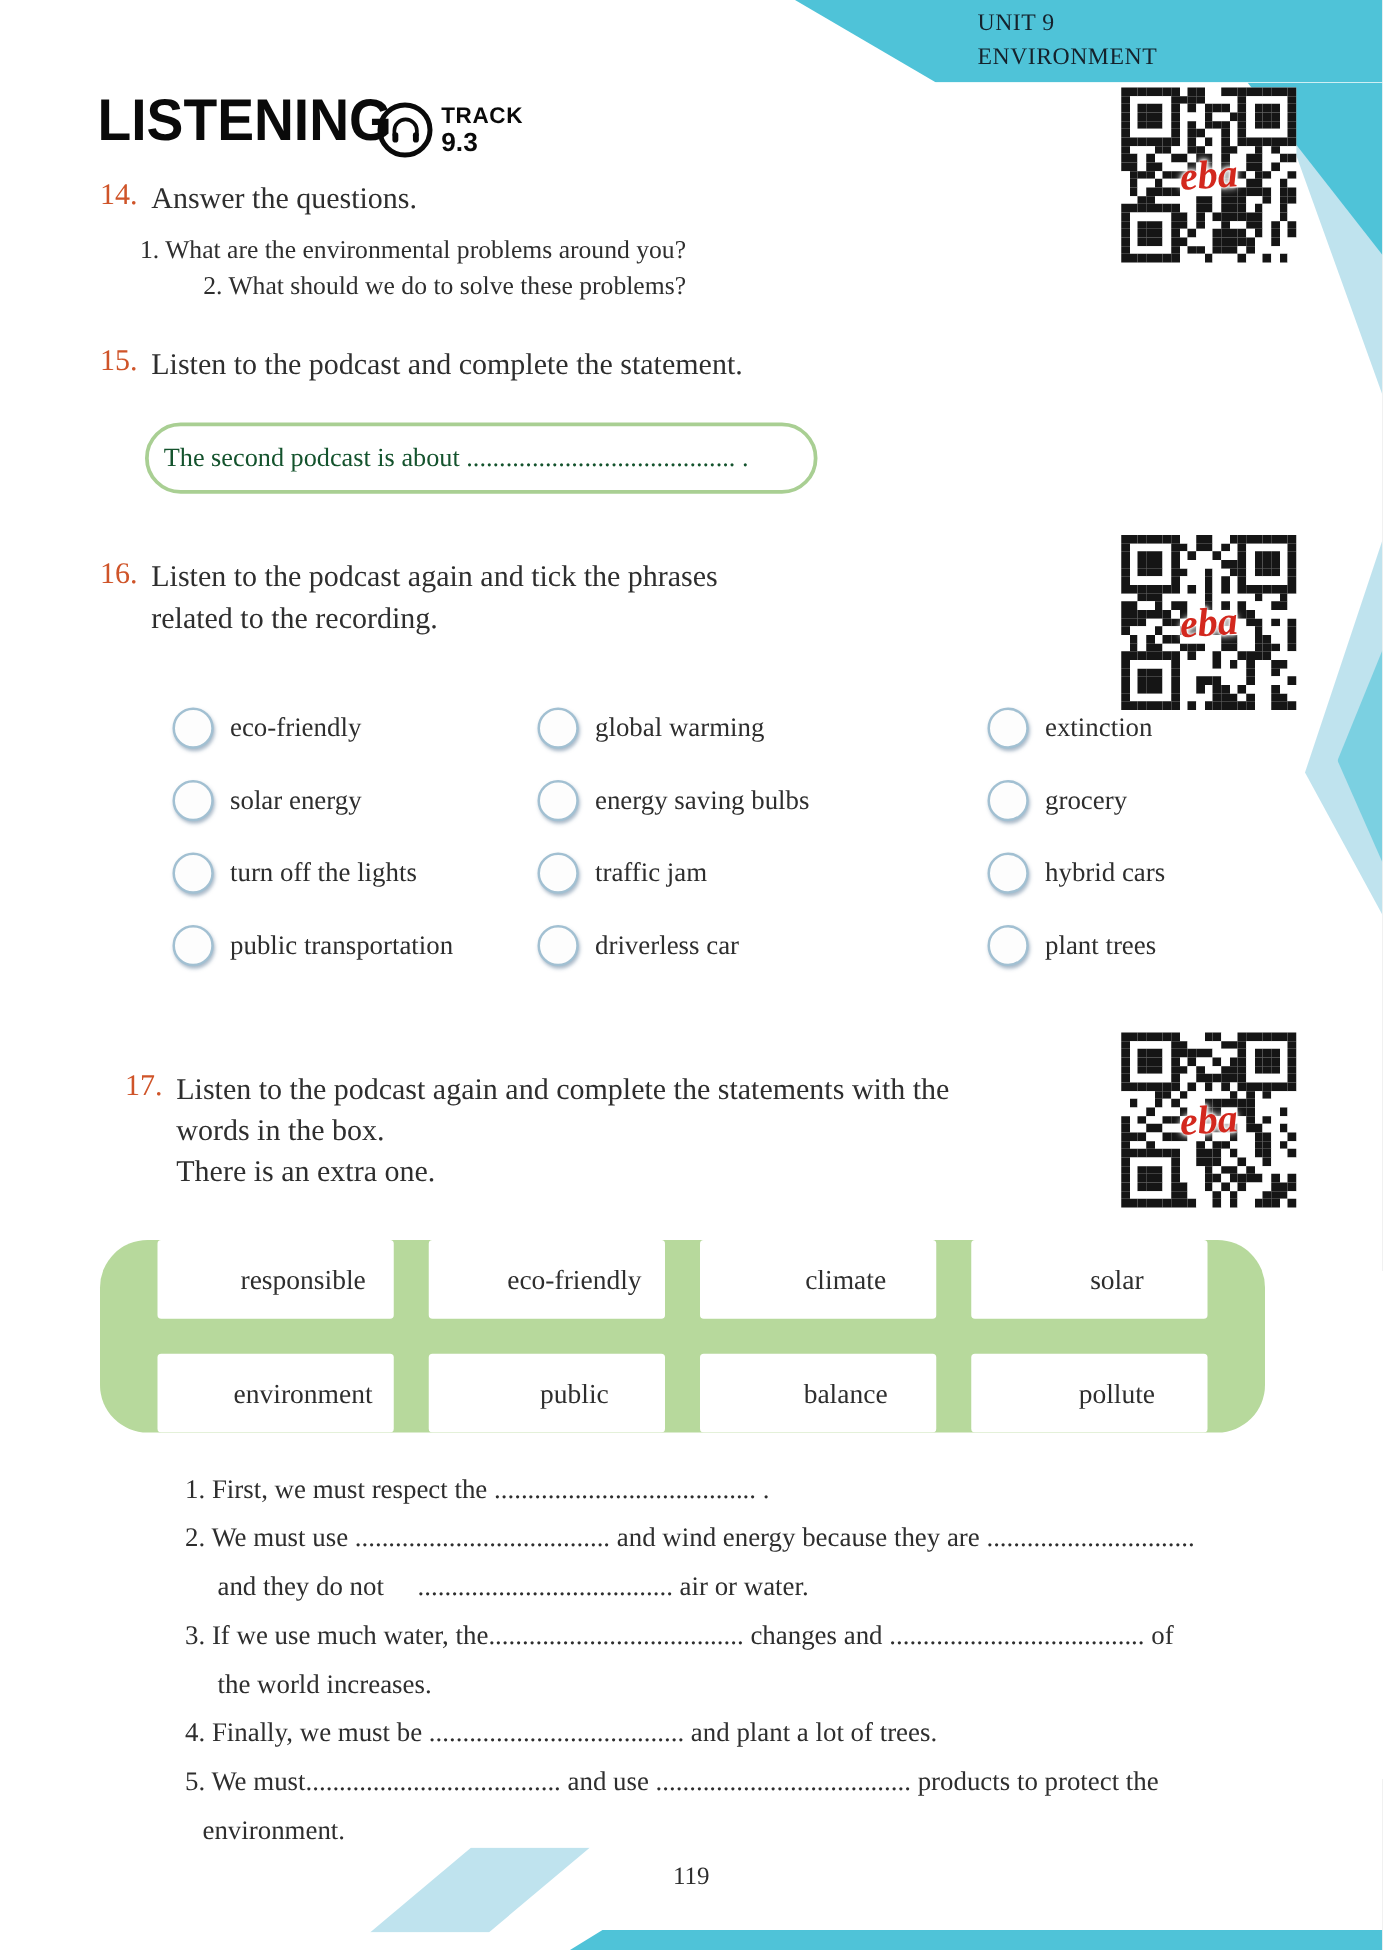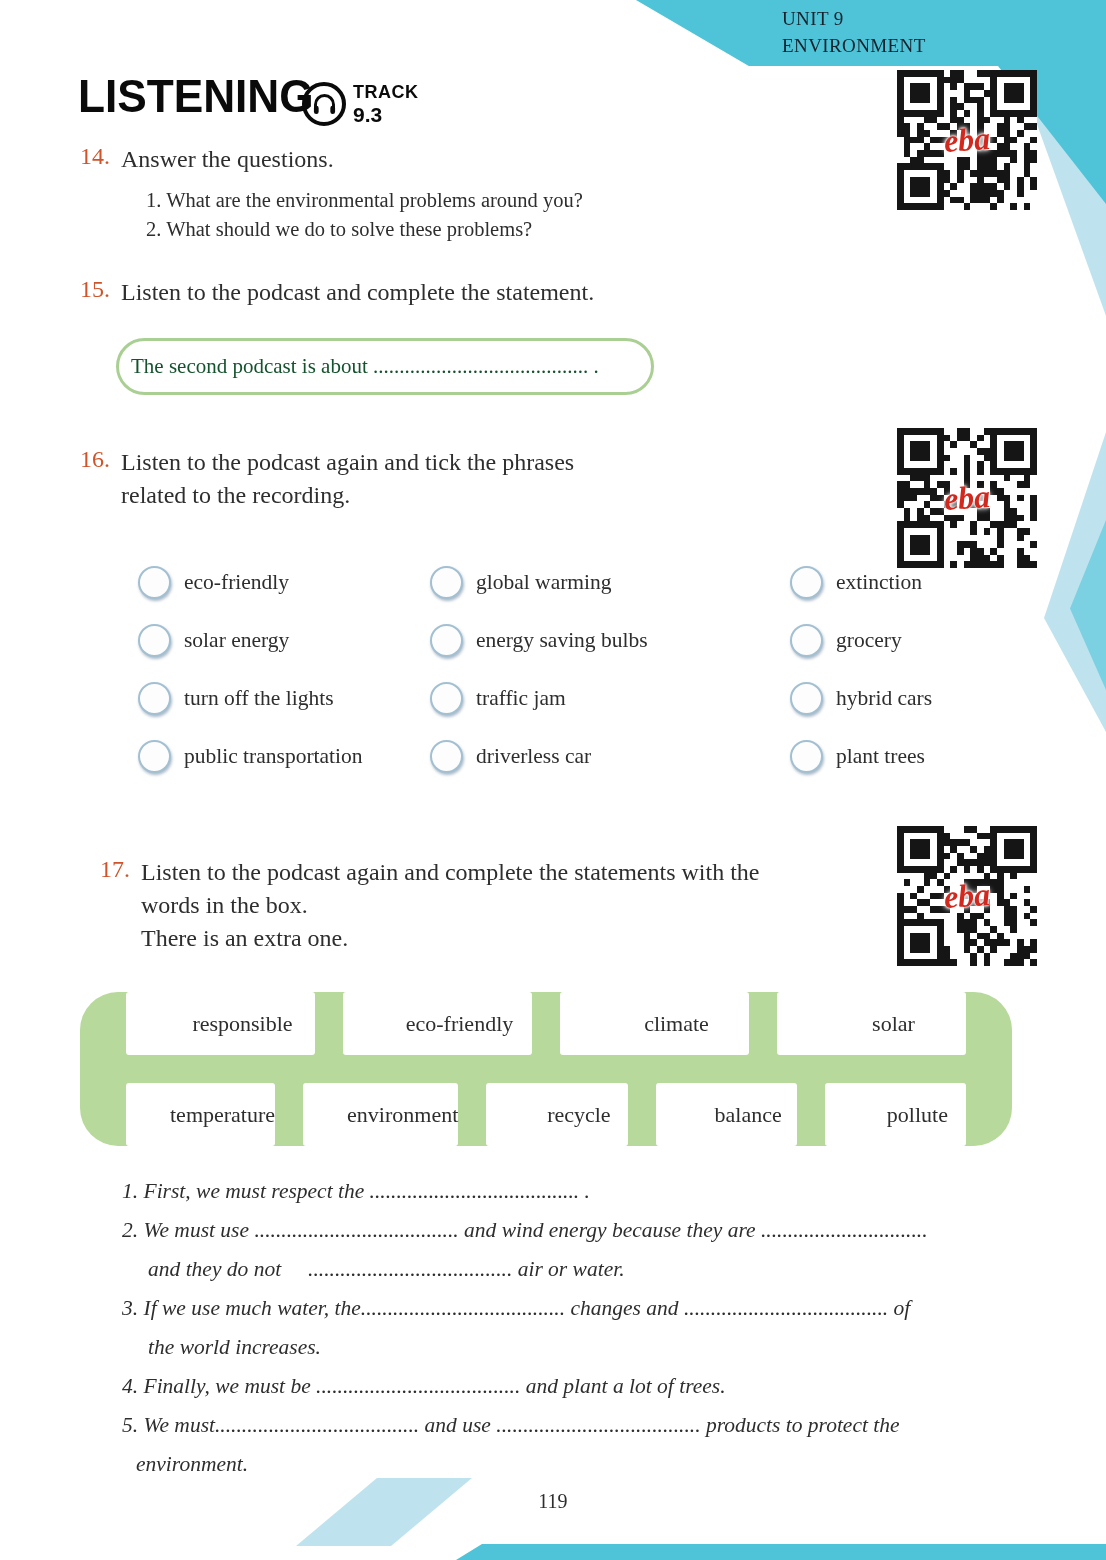--- a/index.html
+++ b/index.html
@@ -60,22 +60,22 @@
     font-family:"Liberation Serif",serif;font-style:italic;font-weight:700;font-size:32px;color:#d3281e;
     text-shadow:0 0 3px #fff,0 0 5px #fff,0 0 7px #fff,0 0 2px #fff;}
   
   .word-box{position:absolute;top:992px;left:80px;width:932px;height:154px;background:#b7d99c;
     border-radius:38px;box-sizing:border-box;padding:0 46px;display:flex;flex-direction:column;
     justify-content:space-between;overflow:hidden;}
   .word-row{display:flex;gap:28px;height:63px;}
   .word-cell{flex:1;background:#fff;display:flex;align-items:center;justify-content:center;
     font-size:22px;color:#2e2e2e;border-radius:3px;padding-left:44px;}
   
-  .statements{position:absolute;top:1172px;left:122px;width:900px;
-    font-size:21.5px;line-height:39px;color:#2e2e2e;font-style:italic;}
+  .statements{position:absolute;top:1172px;left:148px;width:900px;
+    font-size:21.5px;line-height:39px;color:#2e2e2e;}
   .st{white-space:pre-wrap;}
   .st.cont{padding-left:26px;}
   .st.cont2{padding-left:14px;}
   .page-number{position:absolute;top:1490px;left:0;width:100%;text-align:center;
     font-size:20px;color:#2e2e2e;}
 </style>
 </head>
 <body>
 
 <div class="page">
@@ -1444,21 +1444,21 @@
         <div class="qm"></div>
         <div class="qm b"></div>
       </div>
     <span class="qr-logo">eba</span>
   </div>
 
   <div class="exercise" style="top:143px;left:80px;">
     <span class="num">14.</span>
     <span class="instr-block">Answer the questions.</span>
   </div>
-  <div class="subqs" style="top:186px;left:146px;">
+  <div class="subqs" style="top:186px;left:112px;text-align:right;">
     <div>1. What are the environmental problems around you?</div>
     <div>2. What should we do to solve these problems?</div>
   </div>
 
   <div class="exercise" style="top:276px;left:80px;">
     <span class="num">15.</span>
     <span class="instr-block">Listen to the podcast and complete the statement.</span>
   </div>
   <div class="statement-box">
     <span>The second podcast is about ......................................... .</span>
@@ -1533,23 +1533,22 @@
   </div>
 
   <div class="word-box">
     <div class="word-row">
       <div class="word-cell">responsible</div>
       <div class="word-cell">eco-friendly</div>
       <div class="word-cell">climate</div>
       <div class="word-cell">solar</div>
     </div>
     <div class="word-row">
-      <div class="word-cell">temperature</div>
       <div class="word-cell">environment</div>
-      <div class="word-cell">recycle</div>
+      <div class="word-cell">public</div>
       <div class="word-cell">balance</div>
       <div class="word-cell">pollute</div>
     </div>
   </div>
 
   <div class="statements">
     <div class="st">1. First, we must respect the ....................................... .</div>
     <div class="st">2. We must use ...................................... and wind energy because they are ...............................</div>
     <div class="st cont">and they do not     ...................................... air or water.</div>
     <div class="st">3. If we use much water, the...................................... changes and ...................................... of</div>

